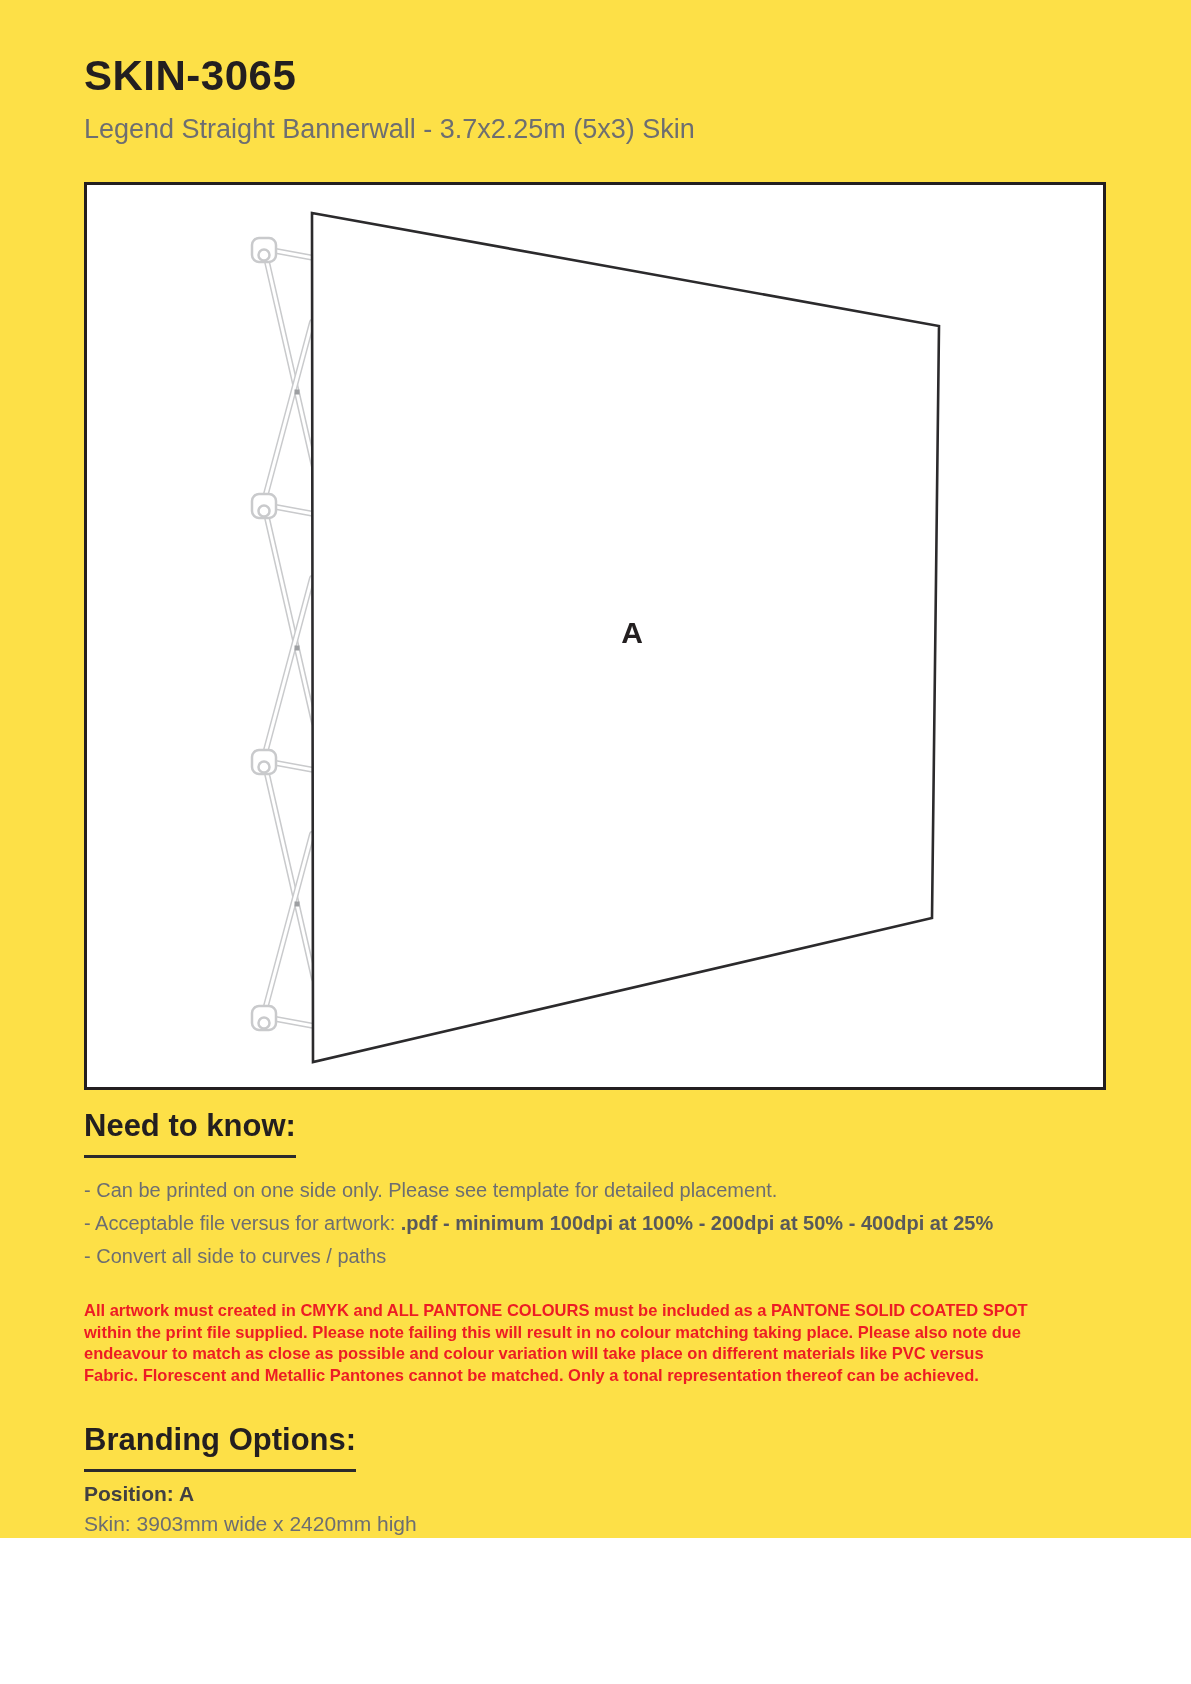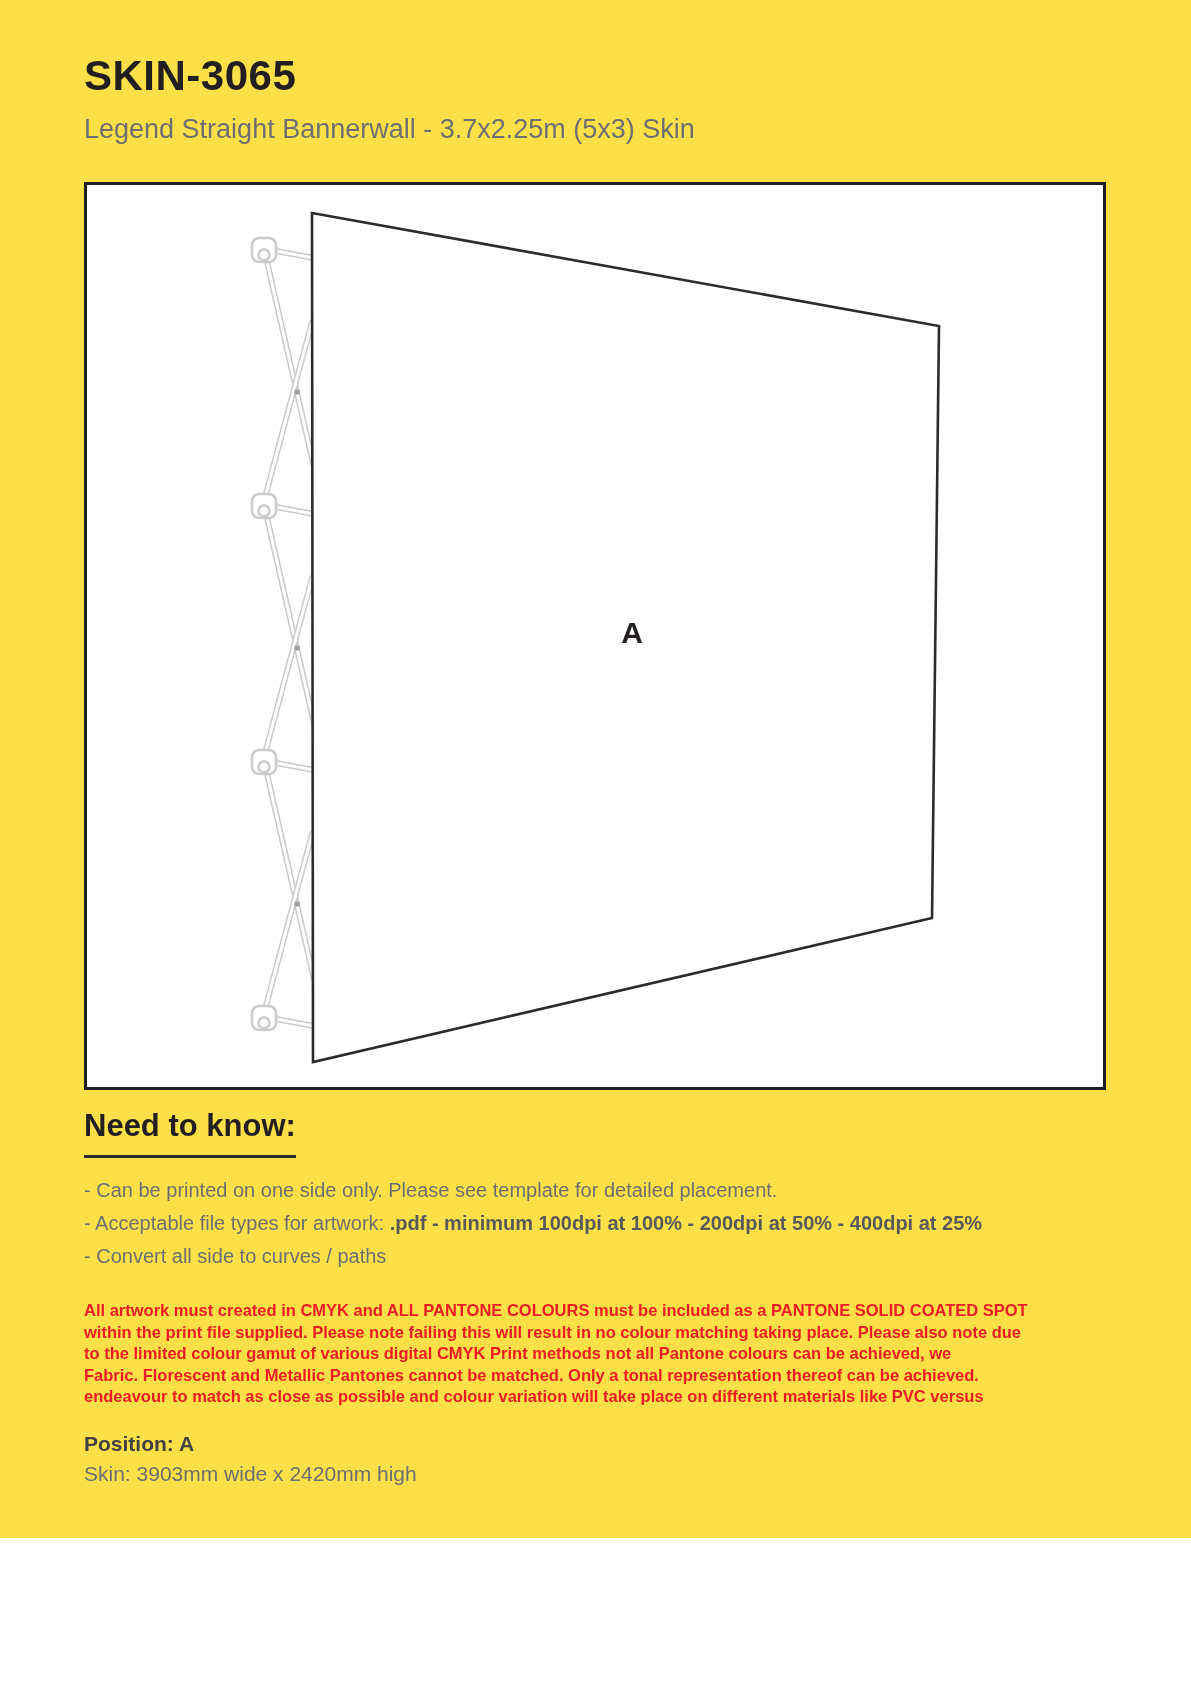--- a/index.html
+++ b/index.html
@@ -155,31 +155,31 @@
 
       <text x="545" y="458" text-anchor="middle" font-family="Liberation Sans, sans-serif" font-size="30" font-weight="bold" fill="#231f20">A</text>
     </svg>
   </div>
 
   <section class="section need-to-know">
     <h2>Need to know:</h2>
     <div class="bullets">
       <div class="bullet">- Can be printed on one side only. Please see template for detailed placement.</div>
       <div class="bullet">
-        <span>- Acceptable file types for artwork: </span><span class="bold-part">.pdf - minimum 100dpi at 100% - 200dpi at 50% - 400dpi at 25%</span>
+        <span>- Acceptable file versus for artwork: </span><span class="bold-part">.pdf - minimum 100dpi at 100% - 200dpi at 50% - 400dpi at 25%</span>
       </div>
       <div class="bullet">- Convert all side to curves / paths</div>
     </div>
     <div class="warning">
       <div>All artwork must created in CMYK and ALL PANTONE COLOURS must be included as a PANTONE SOLID COATED SPOT</div>
       <div>within the print file supplied. Please note failing this will result in no colour matching taking place. Please also note due</div>
-      <div>to the limited colour gamut of various digital CMYK Print methods not all Pantone colours can be achieved, we</div>
+      <div>endeavour to match as close as possible and colour variation will take place on different materials like PVC versus</div>
       <div>Fabric. Florescent and Metallic Pantones cannot be matched. Only a tonal representation thereof can be achieved.</div>
-      <div>endeavour to match as close as possible and colour variation will take place on different materials like PVC versus</div>
     </div>
   </section>
 
   <section class="section branding">
+    <h2>Branding Options:</h2>
     <div class="position-line">Position: A</div>
     <div class="size-line">Skin: 3903mm wide x 2420mm high</div>
   </section>
 
 </div>
 
 </body></html>

